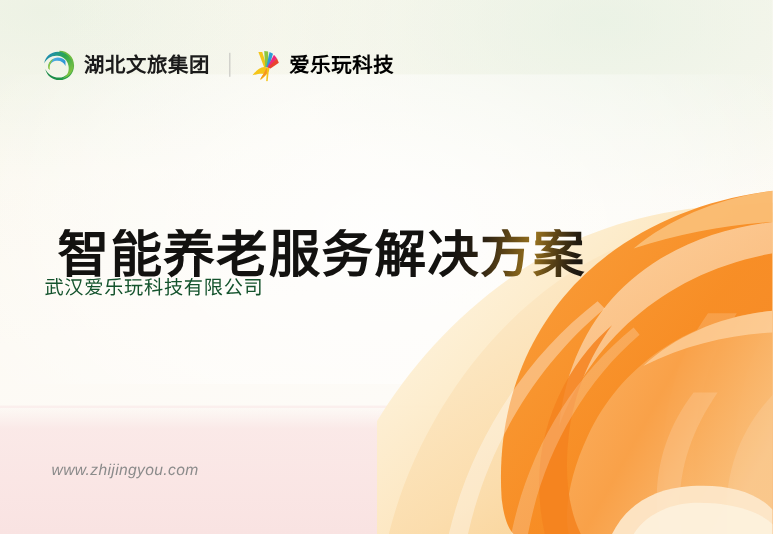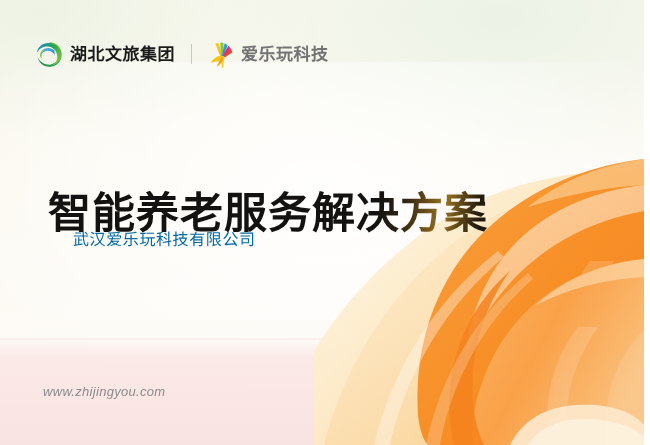--- a/index.html
+++ b/index.html
@@ -90,21 +90,21 @@
     flex: 0 0 auto;
   }
   .logo-text {
     font-size: 17px;
     font-weight: 700;
     letter-spacing: 0.5px;
     line-height: 1;
     white-space: nowrap;
   }
   .logo-text.hubei { color: #1b1b1b; }
-  .logo-text.ailewan { color: #737373; }
+  .logo-text.ailewan { color: #000000; }
   .logo-divider {
     width: 1px;
     height: 20px;
     background: #c9c9c4;
     margin: 0 16px;
     flex: 0 0 auto;
   }
 
   
   .title {
@@ -132,23 +132,22 @@
     color: transparent;
   }
 
   .subtitle {
     position: absolute;
     left: 37px;
     top: 226px;
     font-size: 16px;
     font-weight: 400;
     letter-spacing: 0.6px;
-    color: #0369a1;
+    color: #14532d;
     white-space: nowrap;
-    margin-left: 36px;
   }
 
   
   .footer-url {
     position: absolute;
     left: 43px;
     top: 384px;
     font-size: 13px;
     letter-spacing: 0.3px;
     color: #8b8b8b;

